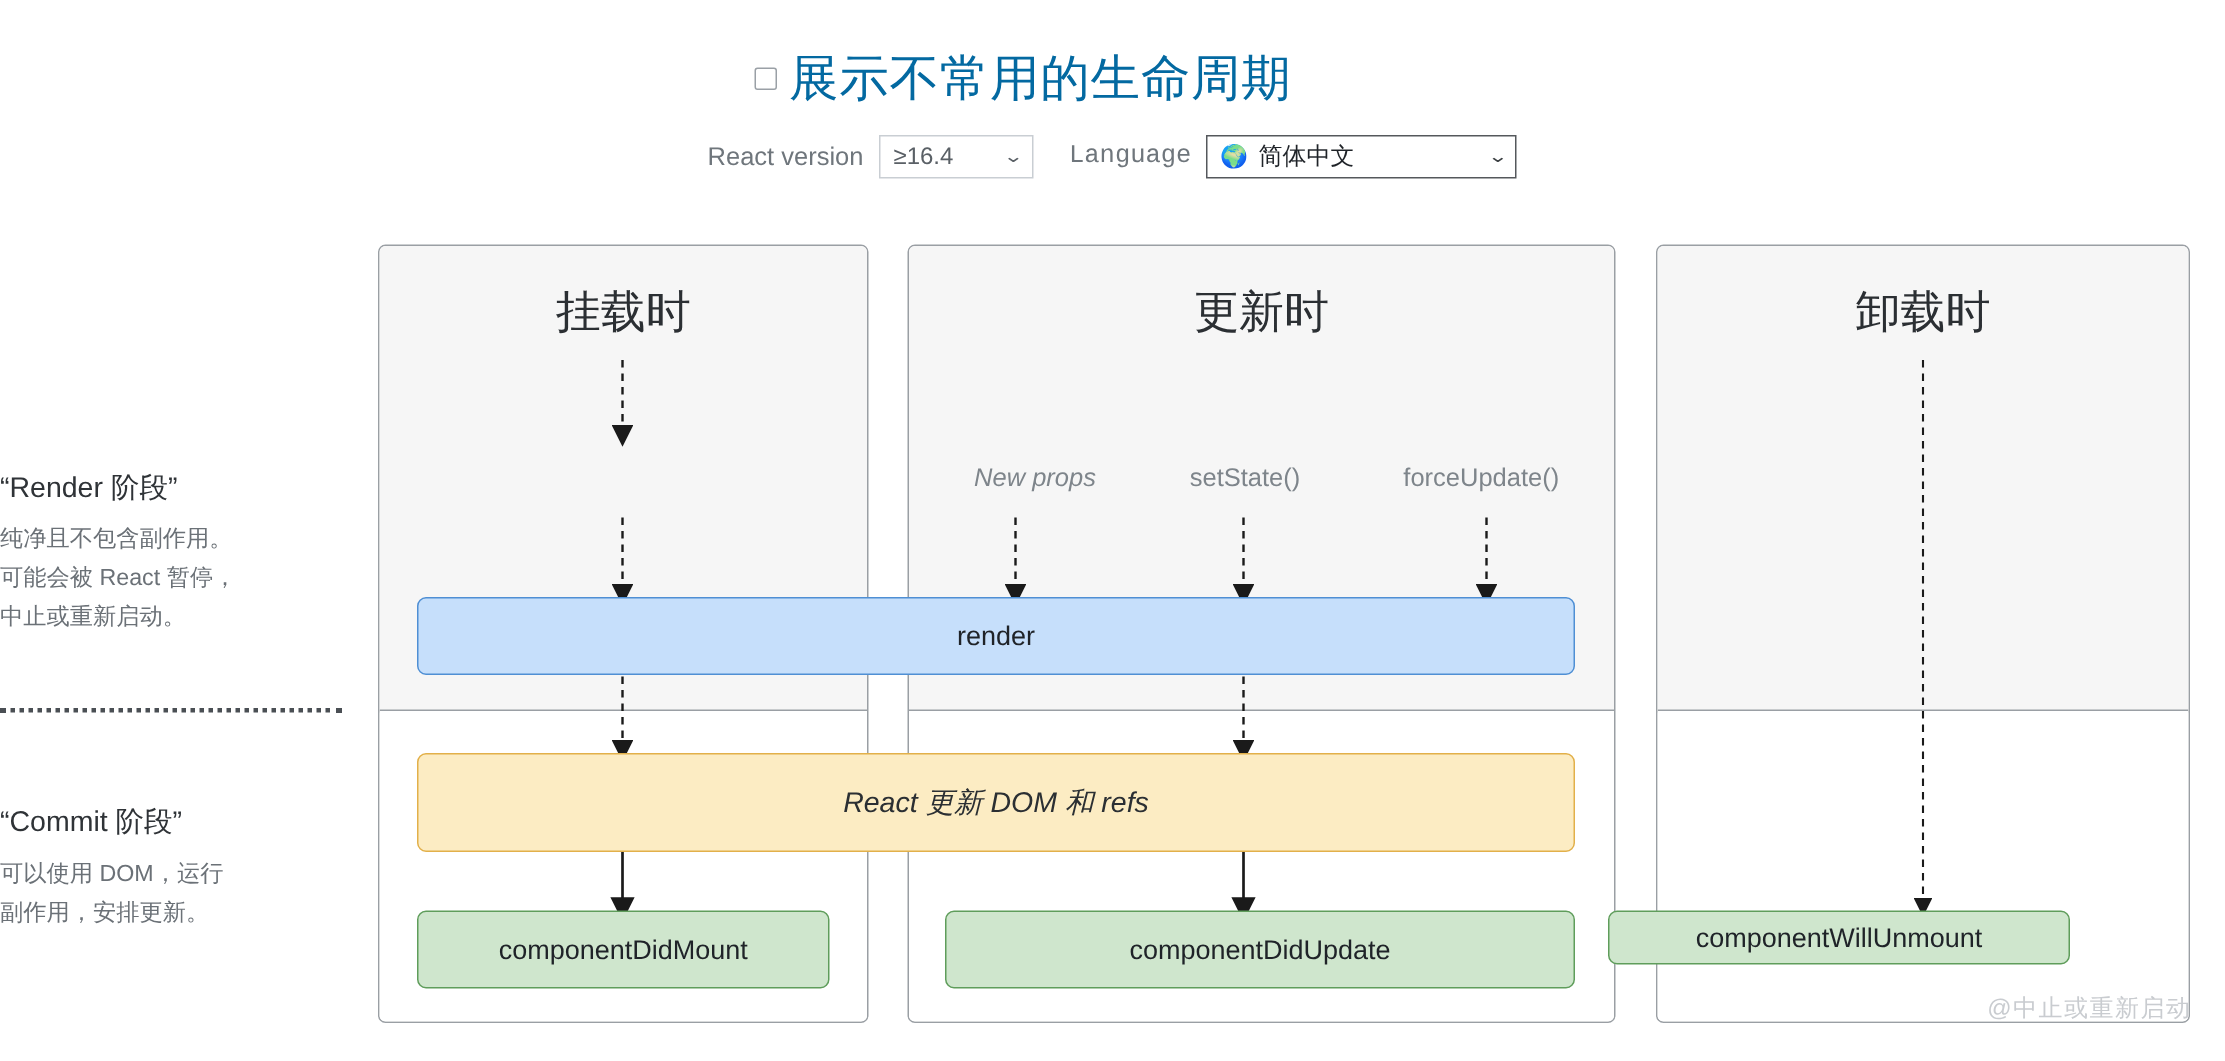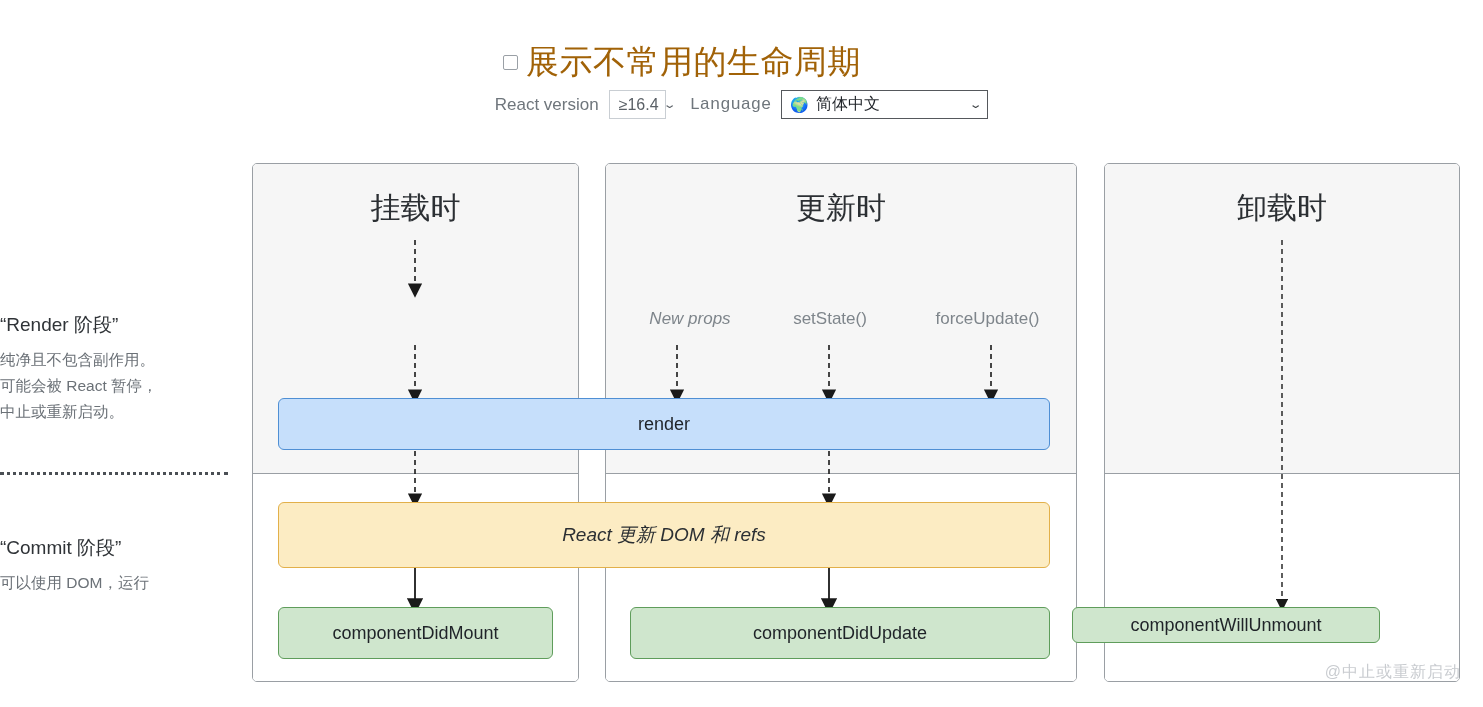--- a/index.html
+++ b/index.html
@@ -16,24 +16,23 @@
     background: #ffffff;
   }
 
   
   #title {
     position: absolute;
     left: 0; top: 30px;
     width: 1364px;
     text-align: center;
     font-size: 33px;
-    color: #a16207;
+    color: #0369a1;
     letter-spacing: 0.5px;
     white-space: nowrap;
-    margin-top: 10px;
   }
   #title .cb {
     display: inline-block;
     width: 15px; height: 15px;
     border: 1.5px solid #9aa0a6;
     border-radius: 2px;
     background: #fff;
     vertical-align: 3px;
     margin-right: 8px;
   }
@@ -55,21 +54,21 @@
     align-items: center;
     justify-content: space-between;
     background: #fff;
     color: #3c4043;
     font-size: 16px;
     height: 29px;
     padding: 0 7px 0 9px;
   }
   .sel.version {
     border: 1px solid #c9ced3;
-    width: 57px;
+    width: 103px;
     color: #5a6066;
   }
   .sel.language {
     border: 1.6px solid #55585c;
     width: 207px;
     padding-left: 8px;
     color: #1f2328;
   }
   .sel .caret {
     font-size: 11px;
@@ -231,20 +230,21 @@
       <div>中止或重新启动。</div>
     </div>
   </div>
 
   <div id="legend-divider"></div>
 
   <div class="legend" id="legend-commit">
     <div class="lg-title">“Commit 阶段”</div>
     <div class="lg-body">
       <div>可以使用 DOM，运行</div>
+      <div>副作用，安排更新。</div>
     </div>
   </div>
 
   <div class="col" id="col-mount">
     <div class="phase-top"></div>
     <div class="phase-bottom"></div>
     <div class="col-head">挂载时</div>
   </div>
 
   <div class="col" id="col-update">

